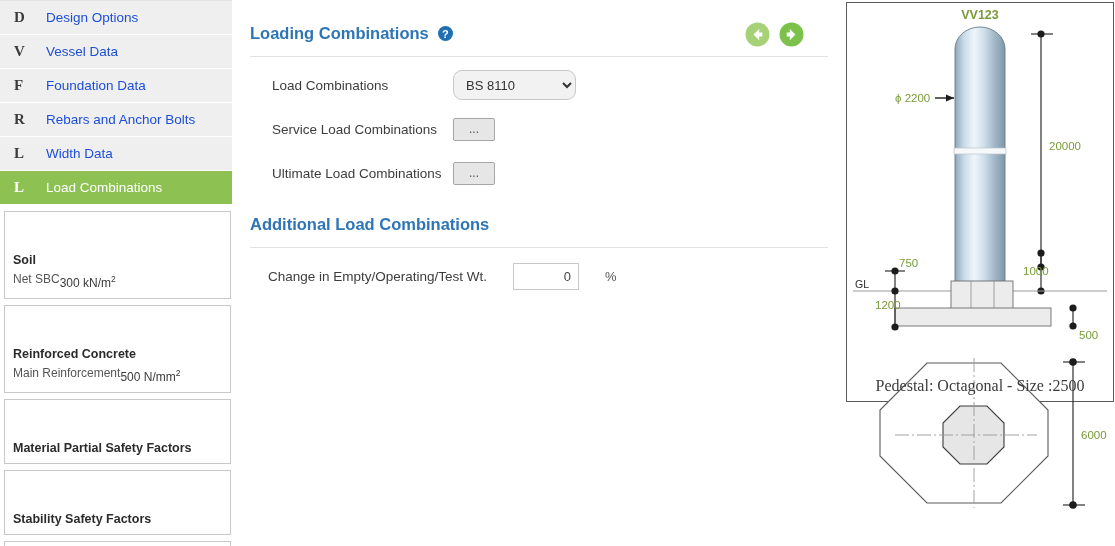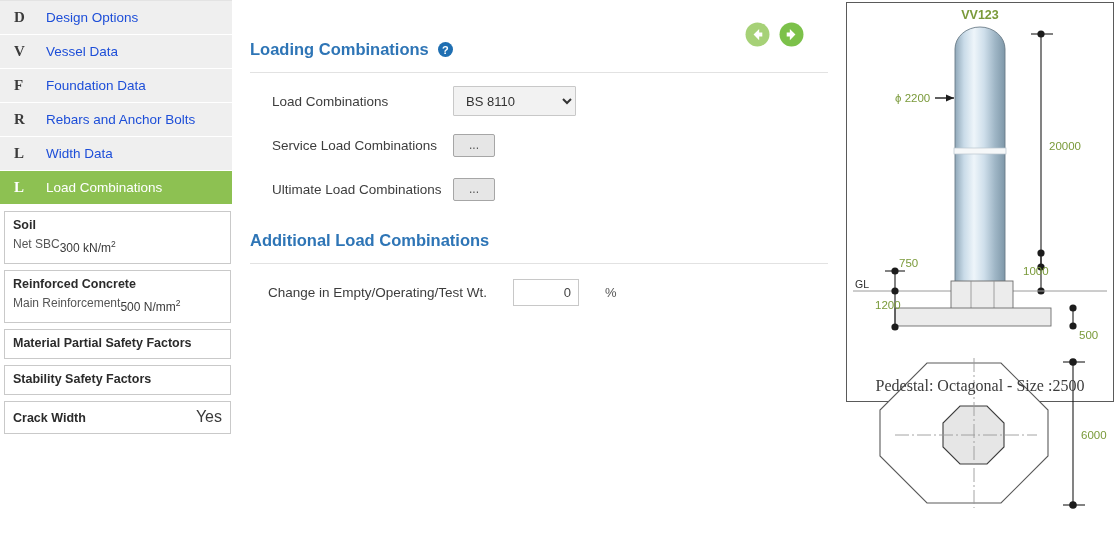--- a/index.html
+++ b/index.html
@@ -53,40 +53,41 @@
     background: #fff;
     margin-bottom: 6px;
     padding: 6px 8px 7px 8px;
   }
   .card-title {
     font-size: 12.5px;
     font-weight: bold;
     color: #2b2b2b;
     margin-bottom: 3px;
     line-height: 15px;
+    margin-top: 35px;
   }
   .card-title.solo { margin-bottom: 0; }
   .card-row {
     display: flex; justify-content: flex-start;
     font-size: 12px;
     color: #555;
     line-height: 16px;
   }
   .card-row .val { color: #3a3a3a; white-space: nowrap; }
   .card-head-row { display:flex; justify-content: space-between; align-items: baseline; }
   .card-head-row .val { font-size:16px; color:#3a3a3a; font-weight: normal; }
   sup { font-size: 8.5px; }
 
   
   #main { position: absolute; left: 250px; top: 0; width: 580px; height: 546px; }
   .sec-title {
     display: flex; align-items: center;
     font-size: 16.5px; font-weight: bold;
     color: #2e75b6;
-    padding-top: 40px;
+    padding-top: 24px;
   }
   .help-icon {
     width: 15px; height: 15px; border-radius: 50%;
     background: #1f6fb2; color:#fff;
     font-size: 11px; font-weight: bold;
     display:inline-flex; align-items:center; justify-content:center;
     margin-left: 9px; font-family:"Liberation Sans", sans-serif;
     cursor: pointer;
   }
   .hr { height:1px; background:#e2e2e2; margin-top: 13px; width: 578px; }
@@ -96,21 +97,21 @@
 
   .form { padding-top: 6px; }
   .frow { display:flex; align-items:center; height: 44px; }
   .flabel { font-size: 13.5px; color: #3d3d3d; width: 203px; padding-left: 22px; }
   .flabel.wide { width: 263px; padding-left: 18px; }
 
   select.dd {
     width: 123px; height: 30px;
     background: #f2f2f2;
     border: 1px solid #c8c8c8;
-    border-radius: 1px;
+    border-radius: 9px;
     font-size: 13px; color: #333;
     padding-left: 8px;
     font-family: "Liberation Sans", sans-serif;
     appearance: auto;
     cursor: pointer;
   }
   .dots {
     width: 42px; height: 23px;
     background: #e6e6e6;
     border: 1px solid #a6a6a6;

